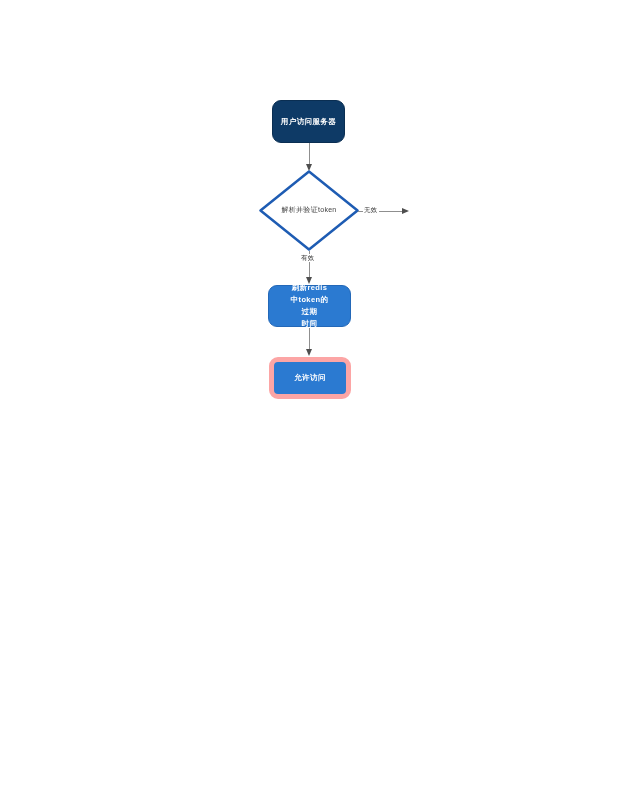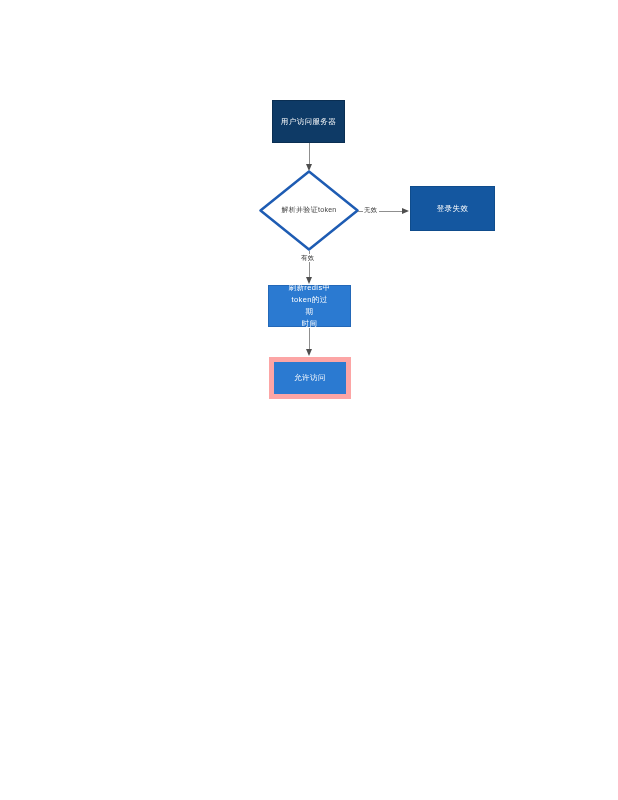--- a/index.html
+++ b/index.html
@@ -10,24 +10,24 @@
     background: #ffffff;
     overflow: hidden;
     font-family: "Liberation Sans", sans-serif;
   }
   .node {
     position: absolute;
     display: flex;
     align-items: center;
     justify-content: center;
     text-align: center;
-    border-radius: 0;
+    border-radius: 9px;
     box-sizing: border-box;
     font-size: 7.5px;
-    font-weight: normal;
+    font-weight: bold;
     letter-spacing: 0.4px;
     line-height: 1.6;
   }
   .node span { display: block; }
   #n-start   { left: 272px; top: 100px; width: 73px; height: 43px;
                background: #0e3a66; border: 1px solid #0a2e52; color: #ffffff; }
   #n-invalid { left: 410px; top: 186px; width: 85px; height: 45px;
                background: #1457a0; border: 1px solid #0f4c8c; color: #ffffff; }
   #n-refresh { left: 268px; top: 285px; width: 83px; height: 42px;
                background: #2b7ad1; border: 1px solid #2368b8; color: #ffffff;
@@ -78,23 +78,20 @@
 
   <svg id="diamond-shape" viewBox="0 0 100 81" xmlns="http://www.w3.org/2000/svg">
     <polygon points="50,1.5 98.5,40.5 50,79.5 1.5,40.5" fill="#ffffff" stroke="#1e5cb3" stroke-width="2.5" stroke-linejoin="round"></polygon>
   </svg>
   <div id="diamond-label">解析并验证token</div>
 
   <div class="edge" id="e2"></div>
   <div class="edge-label" id="lbl-invalid">无效</div>
   <div class="arrowhead arrow-right" id="a2"></div>
 
-  <div class="node" id="n-invalid">
-    <span>登录失效</span>
-  </div>
 
   <div class="edge" id="e3"></div>
   <div class="edge-label" id="lbl-valid">有效</div>
   <div class="arrowhead arrow-down" id="a3"></div>
 
   <div class="node" id="n-refresh">
     <span>刷新redis中token的过期
 时间</span>
   </div>
 

